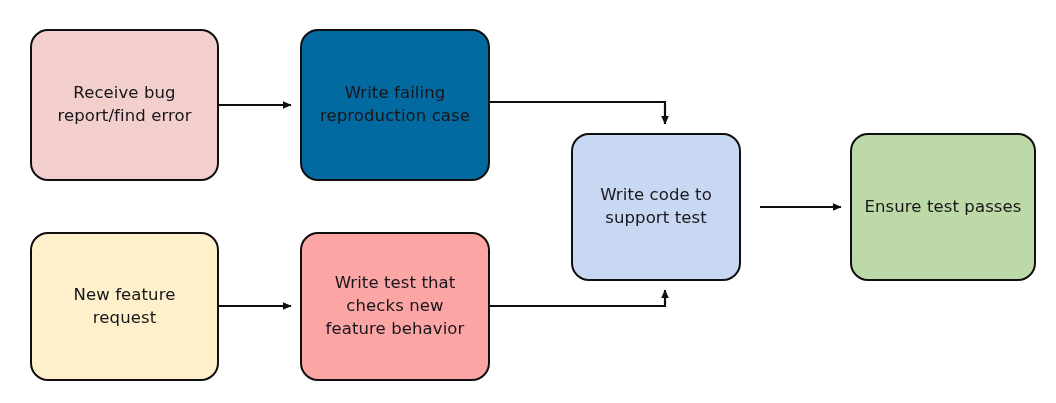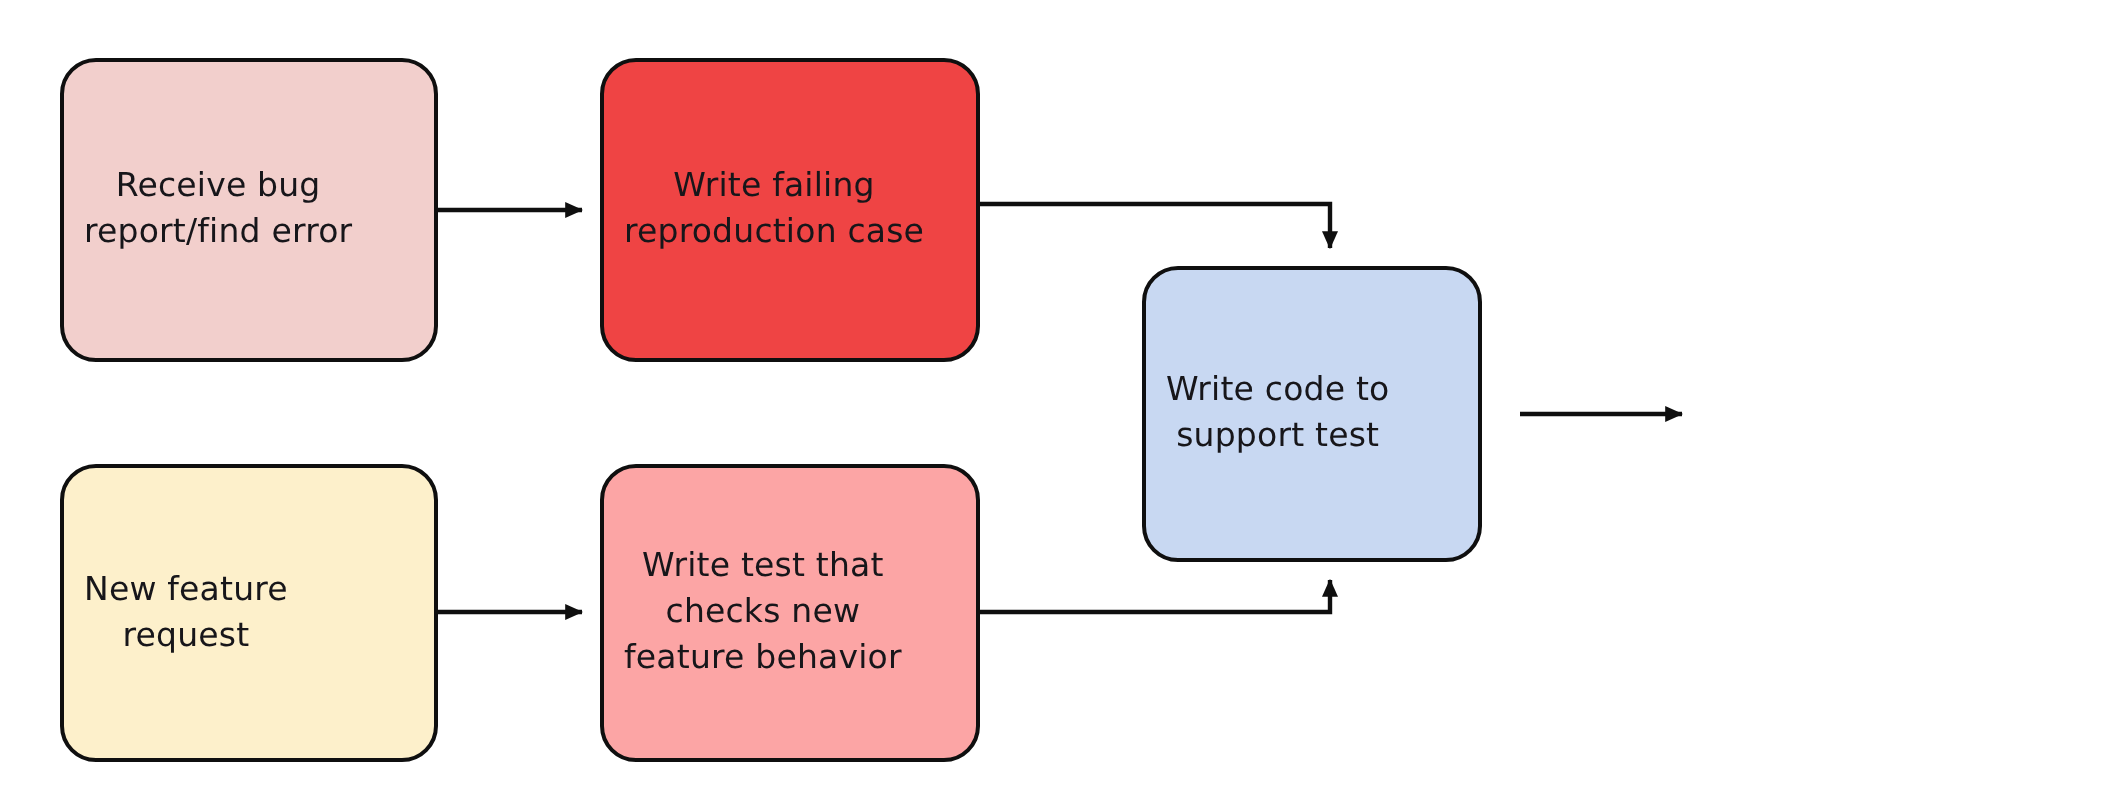--- a/index.html
+++ b/index.html
@@ -27,31 +27,32 @@
     height: 403px;
     pointer-events: none;
   }
   .node {
     position: absolute;
     box-sizing: border-box;
     border: 2px solid #0f0f0f;
     border-radius: 18px;
     display: flex;
     align-items: center;
+    justify-content: center;
     text-align: center;
     color: #17161a;
     font-size: 16.5px;
     line-height: 1.38;
     letter-spacing: 0.1px;
     padding: 21px 10px;
     white-space: pre-line;
     z-index: 2;
   }
   #node-receive-bug-report { left: 30px;  top: 29px;  width: 189px; height: 152px; background: #f2cfcc; }
-  #node-write-failing-case { left: 300px; top: 29px;  width: 190px; height: 152px; background: #ef4444; }
+  #node-write-failing-case { left: 300px; top: 29px;  width: 190px; height: 152px; background: #0369a1; }
   #node-new-feature       { left: 30px;  top: 232px; width: 189px; height: 149px; background: #fdf0cb; }
   #node-write-test-checks { left: 300px; top: 232px; width: 190px; height: 149px; background: #fca5a5; }
   #node-write-code        { left: 571px; top: 133px; width: 170px; height: 148px; background: #c8d8f2; }
   #node-ensure-test       { left: 850px; top: 133px; width: 186px; height: 148px; background: #bdd9a8; }
 </style>
 </head>
 <body>
 
 <div id="canvas">
 
@@ -92,14 +93,17 @@
     <span>Write test that
 checks new
 feature behavior</span>
   </div>
 
   <div class="node" id="node-write-code">
     <span>Write code to
 support test</span>
   </div>
 
+  <div class="node" id="node-ensure-test">
+    <span>Ensure test passes</span>
+  </div>
 
 </div>
 
 </body></html>

